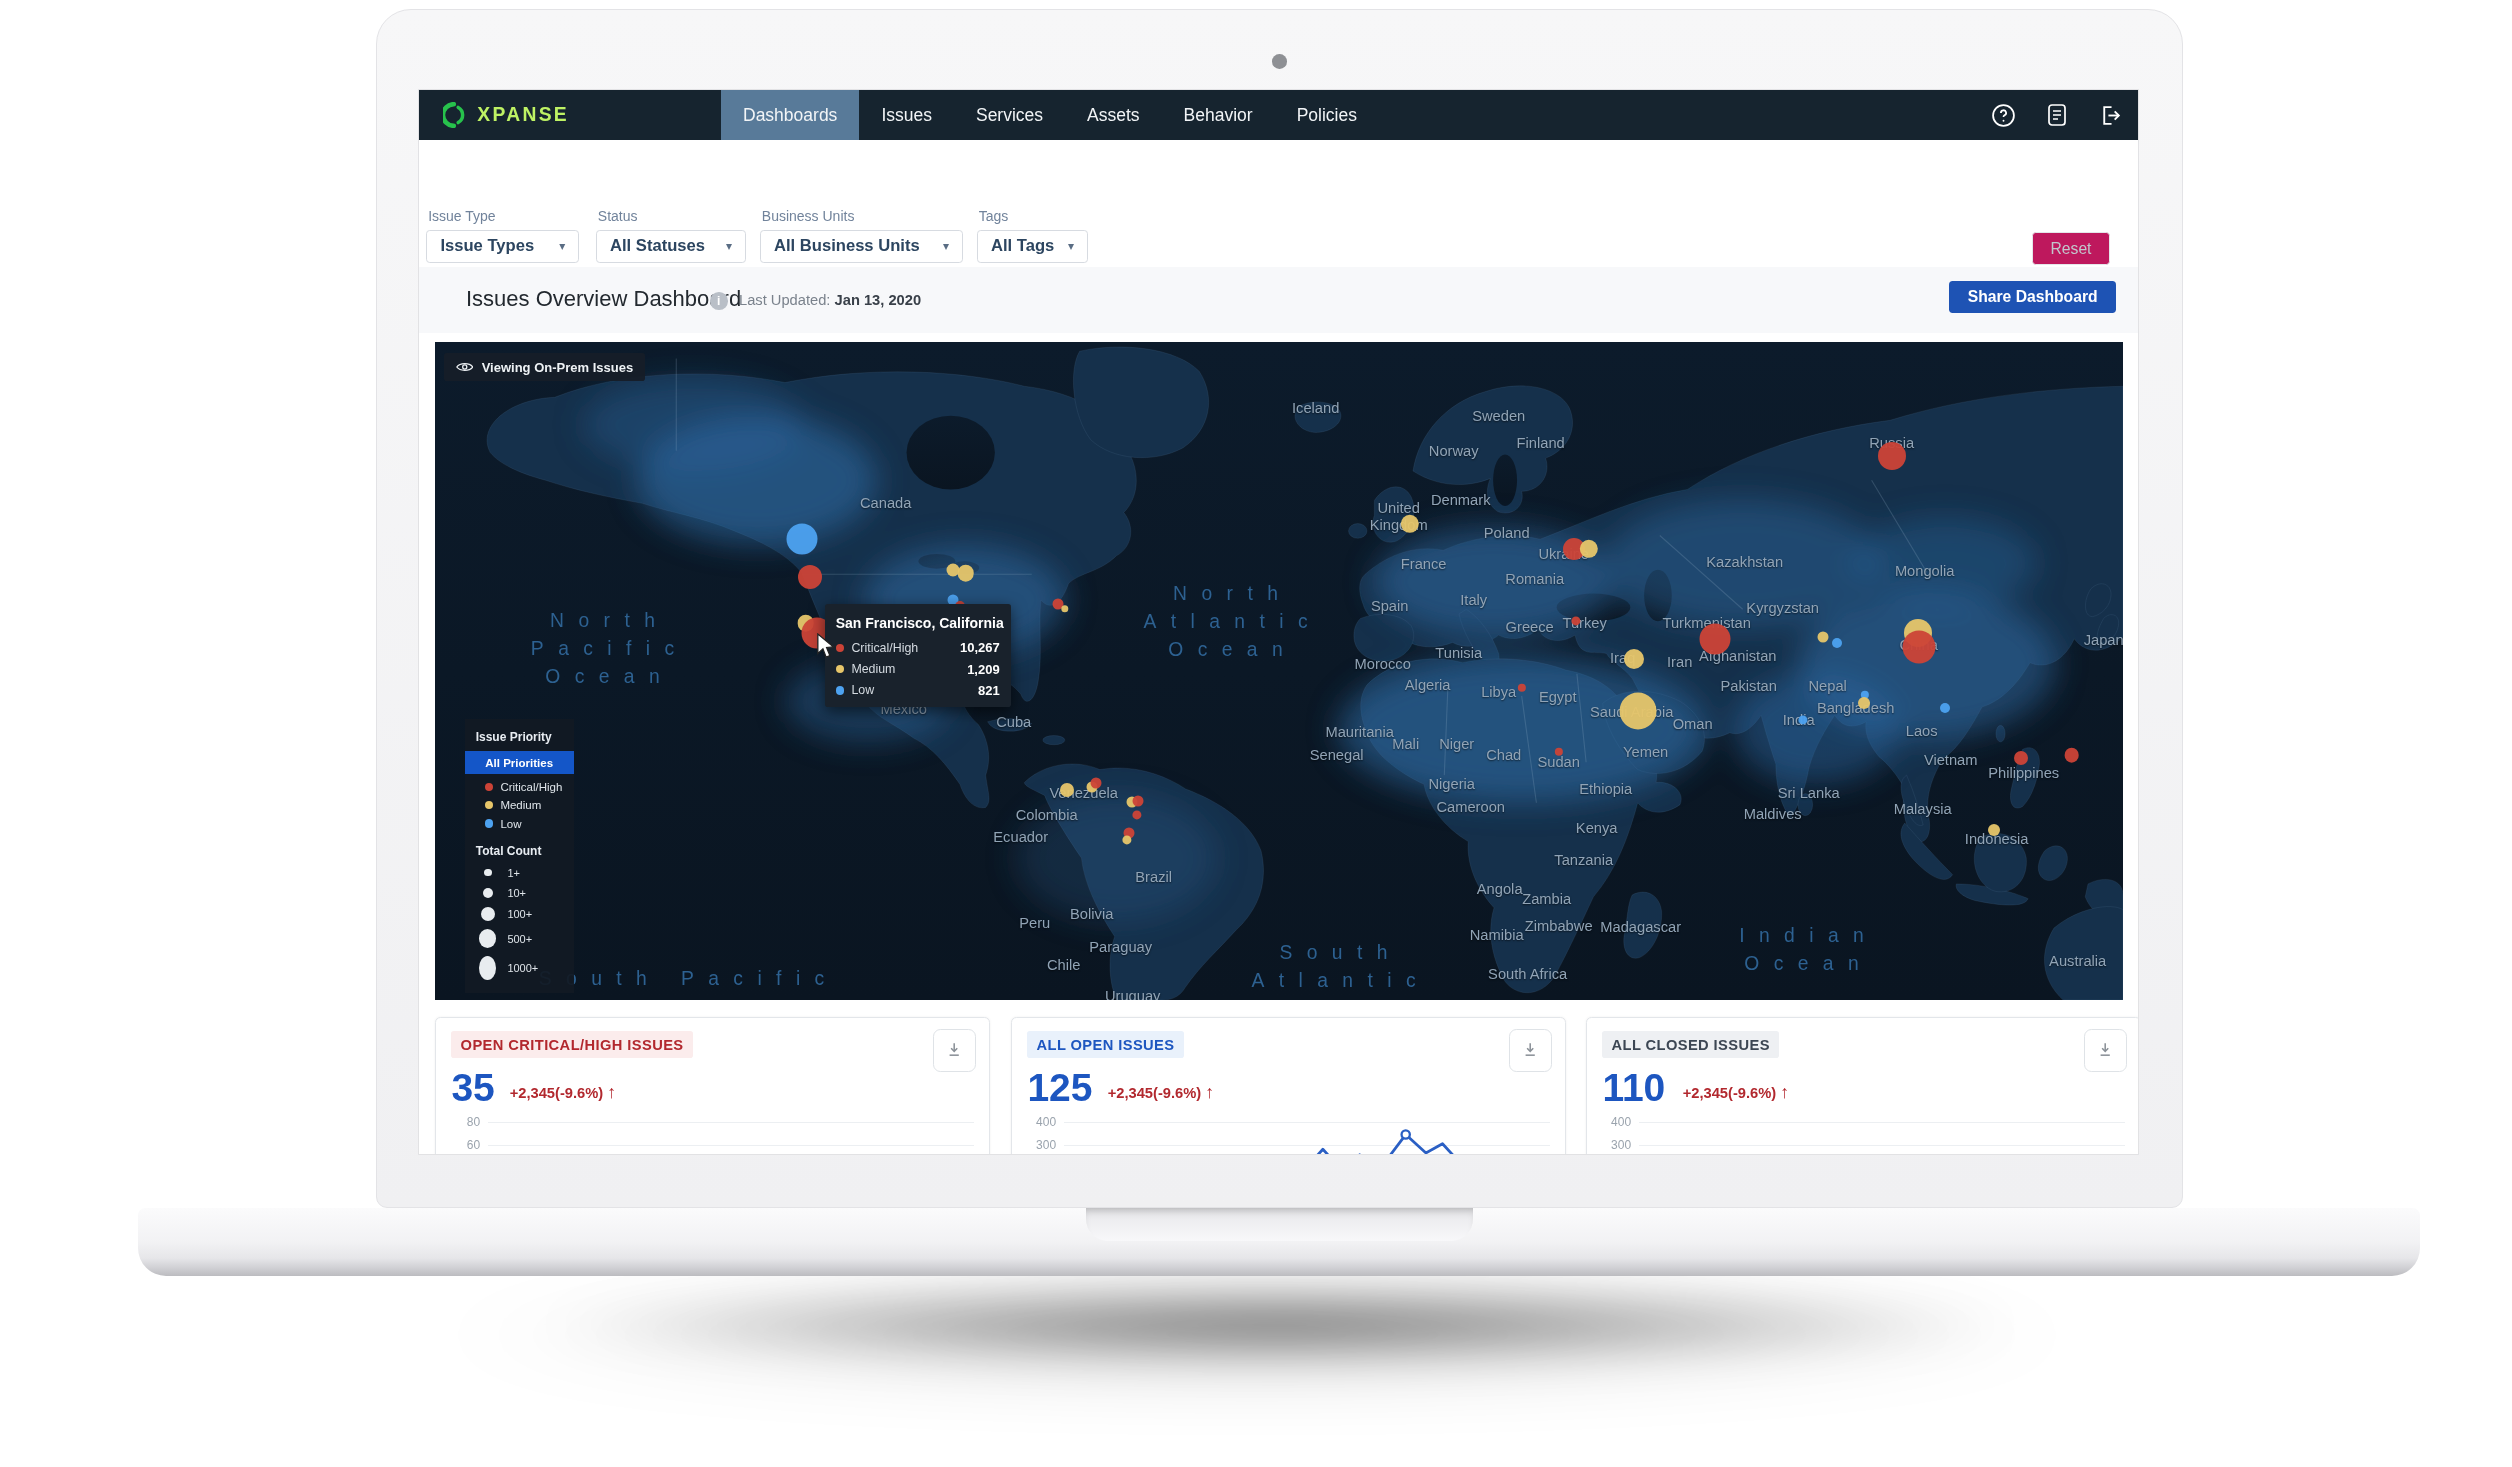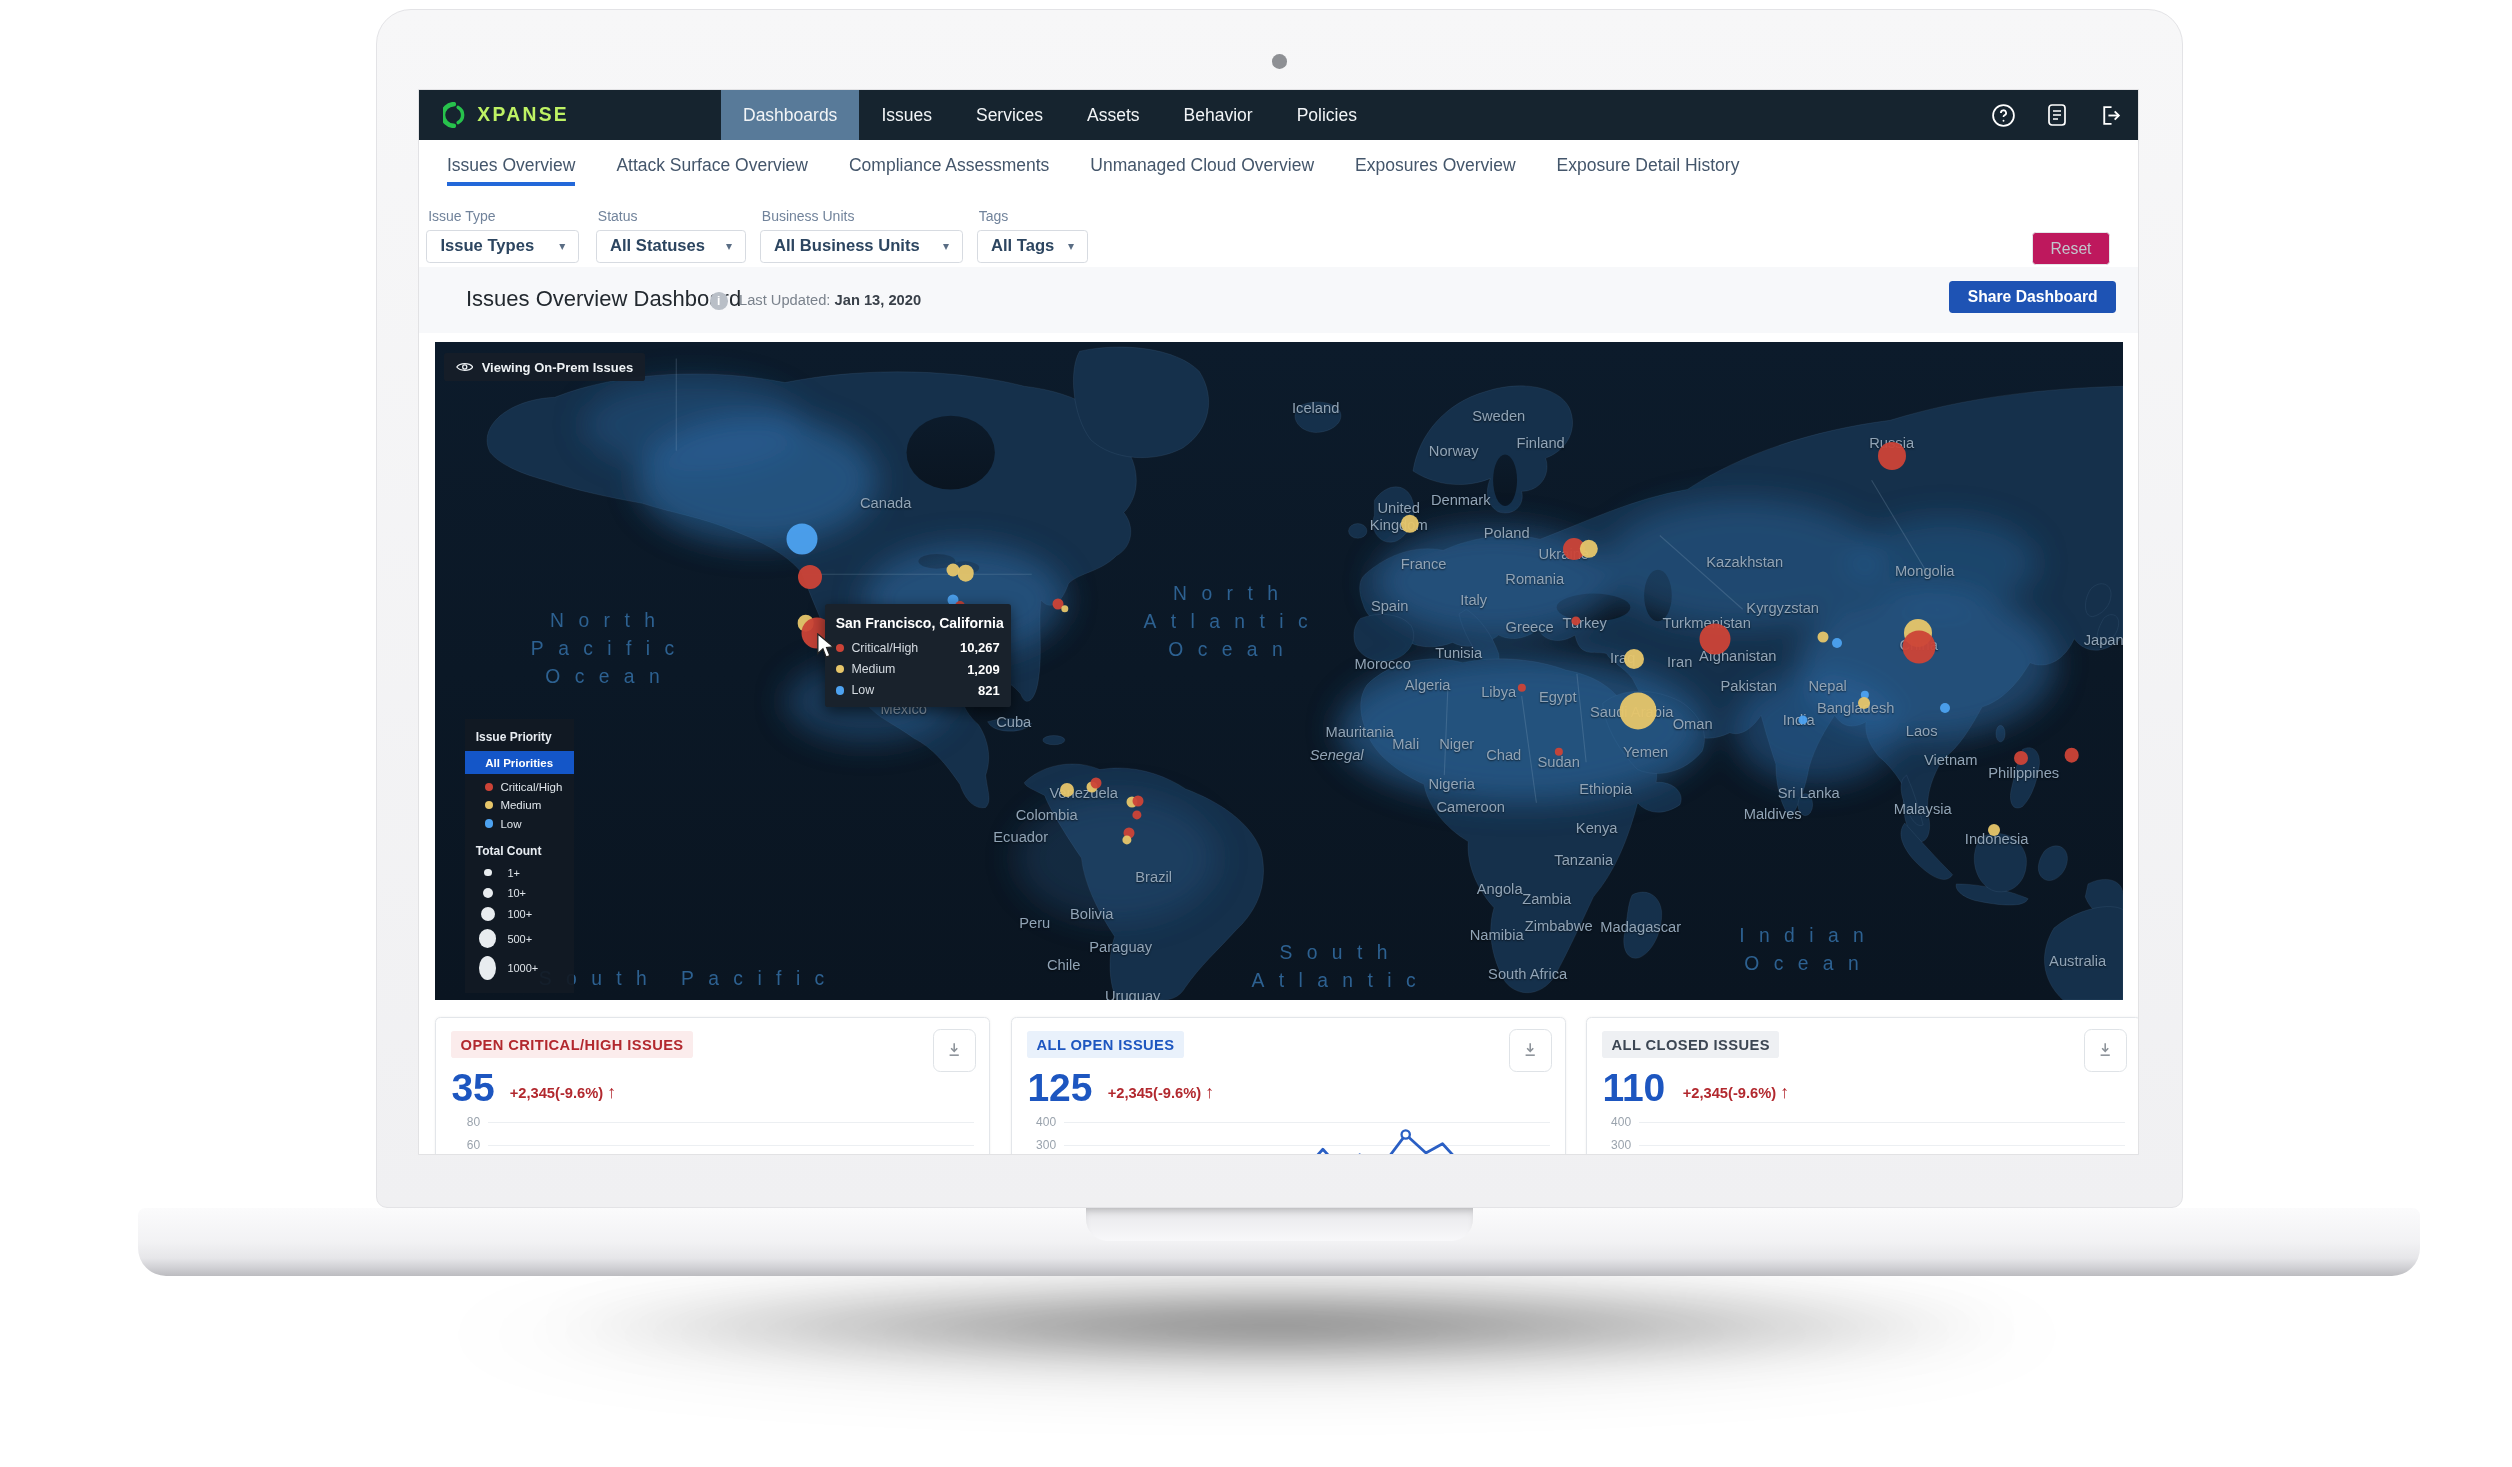--- a/index.html
+++ b/index.html
@@ -148,28 +148,20 @@
         <span class="nav-ic">
           <svg width="25" height="25" viewBox="0 0 24 24" fill="none" stroke="#fff" stroke-width="1.8">
             <path d="M13 4H6v16h7"></path>
               <path d="M16 8l4 4-4 4"></path>
               <path d="M10 12h10"></path>
           </svg>
         </span>
       </div>
     </div>
 
-    <div class="subtabs" id="sub-tabs">
-        <div class="subtab active">Issues Overview</div>
-        <div class="subtab">Attack Surface Overview</div>
-        <div class="subtab">Compliance Assessments</div>
-        <div class="subtab">Unmanaged Cloud Overview</div>
-        <div class="subtab">Exposures Overview</div>
-        <div class="subtab">Exposure Detail History</div>
-      </div>
 
     <div class="filters">
       <div id="filter-fields">
           <div class="ffield" style="left: 7.4px;">
             <div class="flabel">Issue Type</div>
             <div class="fbtn" style="width: 153px;">
               <span>Issue Types</span>
               <span class="fcaret">▾</span>
             </div>
           </div>
@@ -321,21 +313,21 @@
           <div class="country-label" style="left: 1245px; top: 320px;">Iran</div>
           <div class="country-label" style="left: 1303px; top: 314px;">Afghanistan</div>
           <div class="country-label" style="left: 1314px; top: 344px;">Pakistan</div>
           <div class="country-label" style="left: 1393px; top: 344px;">Nepal</div>
           <div class="country-label" style="left: 1421px; top: 366px;">Bangladesh</div>
           <div class="country-label" style="left: 1364px; top: 378px;">India</div>
           <div class="country-label" style="left: 1197px; top: 370px;">Saudi Arabia</div>
           <div class="country-label" style="left: 1258px; top: 382px;">Oman</div>
           <div class="country-label" style="left: 1211px; top: 410px;">Yemen</div>
           <div class="country-label" style="left: 925px; top: 390px;">Mauritania</div>
-          <div class="country-label" style="left: 902px; top: 413px; font-style: italic;">Senegal</div>
+          <div class="country-label" style="left: 902px; top: 413px;">Senegal</div>
           <div class="country-label" style="left: 971px; top: 402px;">Mali</div>
           <div class="country-label" style="left: 1022px; top: 402px;">Niger</div>
           <div class="country-label" style="left: 1069px; top: 413px;">Chad</div>
           <div class="country-label" style="left: 1124px; top: 420px;">Sudan</div>
           <div class="country-label" style="left: 1017px; top: 442px;">Nigeria</div>
           <div class="country-label" style="left: 1036px; top: 465px;">Cameroon</div>
           <div class="country-label" style="left: 1171px; top: 447px;">Ethiopia</div>
           <div class="country-label" style="left: 1162px; top: 486px;">Kenya</div>
           <div class="country-label" style="left: 1149px; top: 518px;">Tanzania</div>
           <div class="country-label" style="left: 1065px; top: 547px;">Angola</div>

